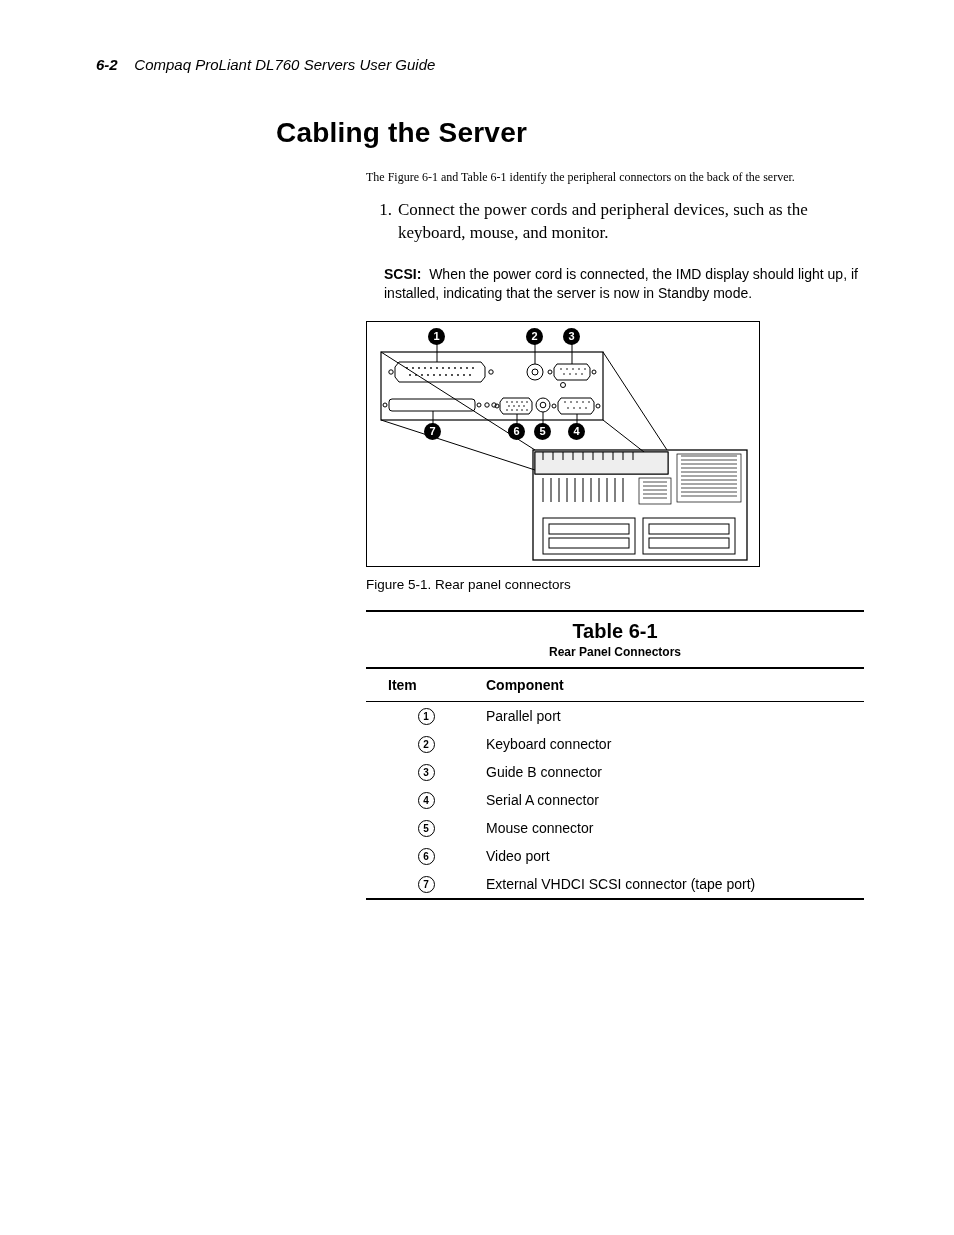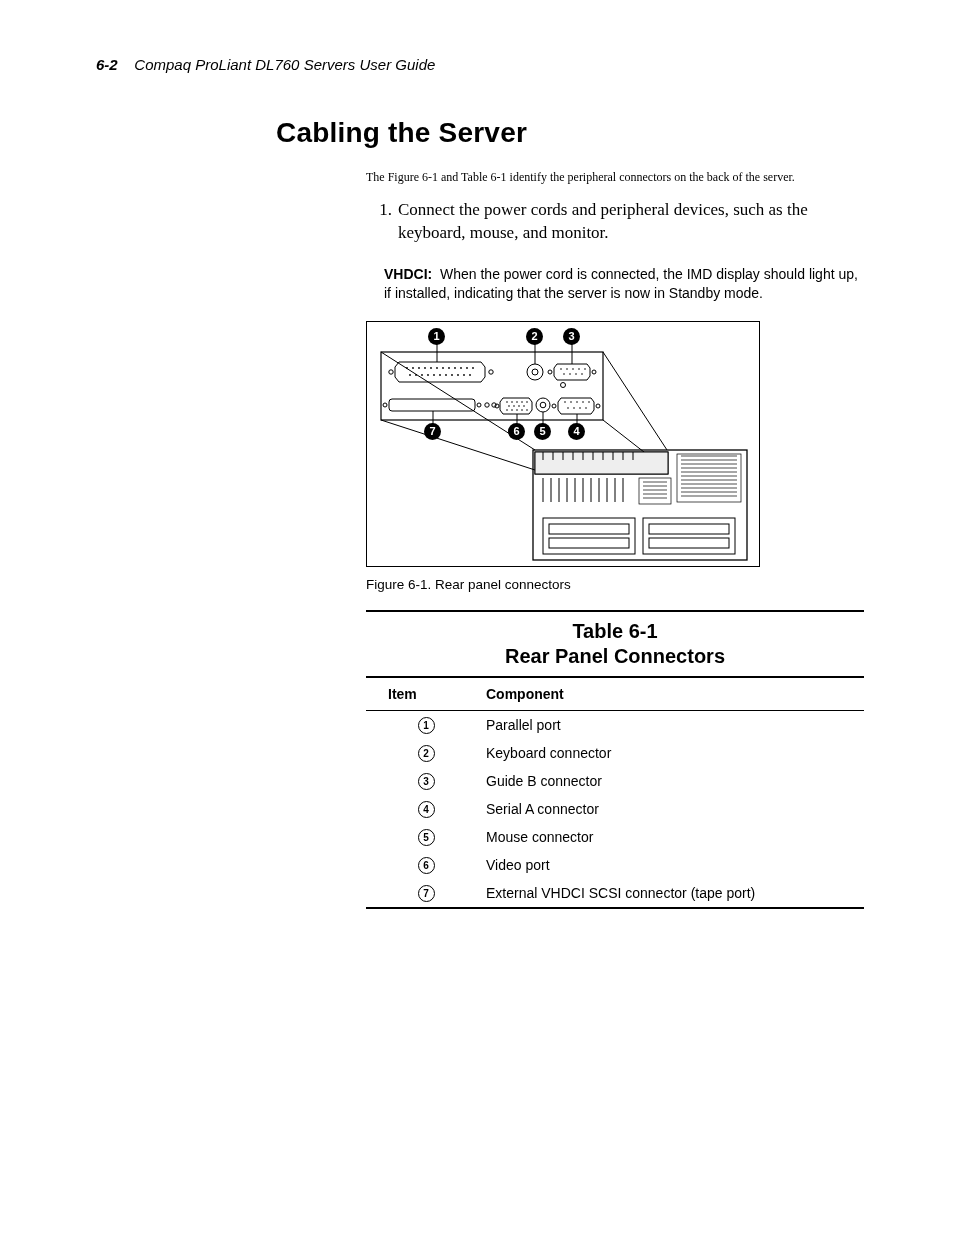--- a/index.html
+++ b/index.html
@@ -95,21 +95,21 @@
   .tbl-title {
     font-family: "Helvetica Neue", Helvetica, Arial, sans-serif;
     font-weight: 800;
     font-size: 20px;
     text-align: center;
     margin: 8px 0 2px 0;
   }
   .tbl-subtitle {
     font-family: "Helvetica Neue", Helvetica, Arial, sans-serif;
     font-weight: 800;
-    font-size: 20px;
+    font-size: 12px;
     text-align: center;
     margin: 0 0 8px 0;
   }
   table.connectors {
     width: 100%;
     border-collapse: collapse;
     font-family: "Helvetica Neue", Helvetica, Arial, sans-serif;
     font-size: 14px;
   }
   table.connectors th {
@@ -148,21 +148,21 @@
 
   <div class="body-col">
     <p class="serif">The Figure 6-1 and Table 6-1 identify the peripheral connectors on the back of the server.</p>
 
     <div class="ol-item">
       <span class="num">1.</span>
       <span class="txt">Connect the power cords and peripheral devices, such as the keyboard, mouse, and monitor.</span>
     </div>
 
     <p class="note">
-      <strong>VHDCI:</strong>&nbsp;
+      <strong>SCSI:</strong>&nbsp;
       <span>When the power cord is connected, the IMD display should light up, if installed, indicating that the server is now in Standby mode.</span>
     </p>
 
     <div class="figure-box">
       <svg viewBox="0 0 392 244" xmlns="http://www.w3.org/2000/svg">
 
         <rect x="14" y="30" width="222" height="68" fill="none" stroke="#000" stroke-width="1.2"></rect>
 
         <path d="M32 40 h82 l4 5 v10 l-4 5 h-82 l-4-5 v-10 z" fill="none" stroke="#000" stroke-width="1"></path>
         <circle cx="24" cy="50" r="2.2" fill="none" stroke="#000"></circle>
@@ -326,21 +326,21 @@
 
       <div class="callout" style="left:61px; top:6px;">1</div>
       <div class="callout" style="left:159px; top:6px;">2</div>
       <div class="callout" style="left:196px; top:6px;">3</div>
       <div class="callout" style="left:201px; top:101px;">4</div>
       <div class="callout" style="left:167px; top:101px;">5</div>
       <div class="callout" style="left:141px; top:101px;">6</div>
       <div class="callout" style="left:57px;  top:101px;">7</div>
     </div>
 
-    <div class="figure-caption">Figure 6-1.   Rear panel connectors</div>
+    <div class="figure-caption">Figure 5-1.   Rear panel connectors</div>
 
     <div class="tbl-wrap">
       <div class="tbl-rule-thick"></div>
       <div class="tbl-title">Table 6-1</div>
       <div class="tbl-subtitle">Rear Panel Connectors</div>
       <div class="tbl-rule-thick"></div>
 
       <table class="connectors">
         <thead>
           <tr>

